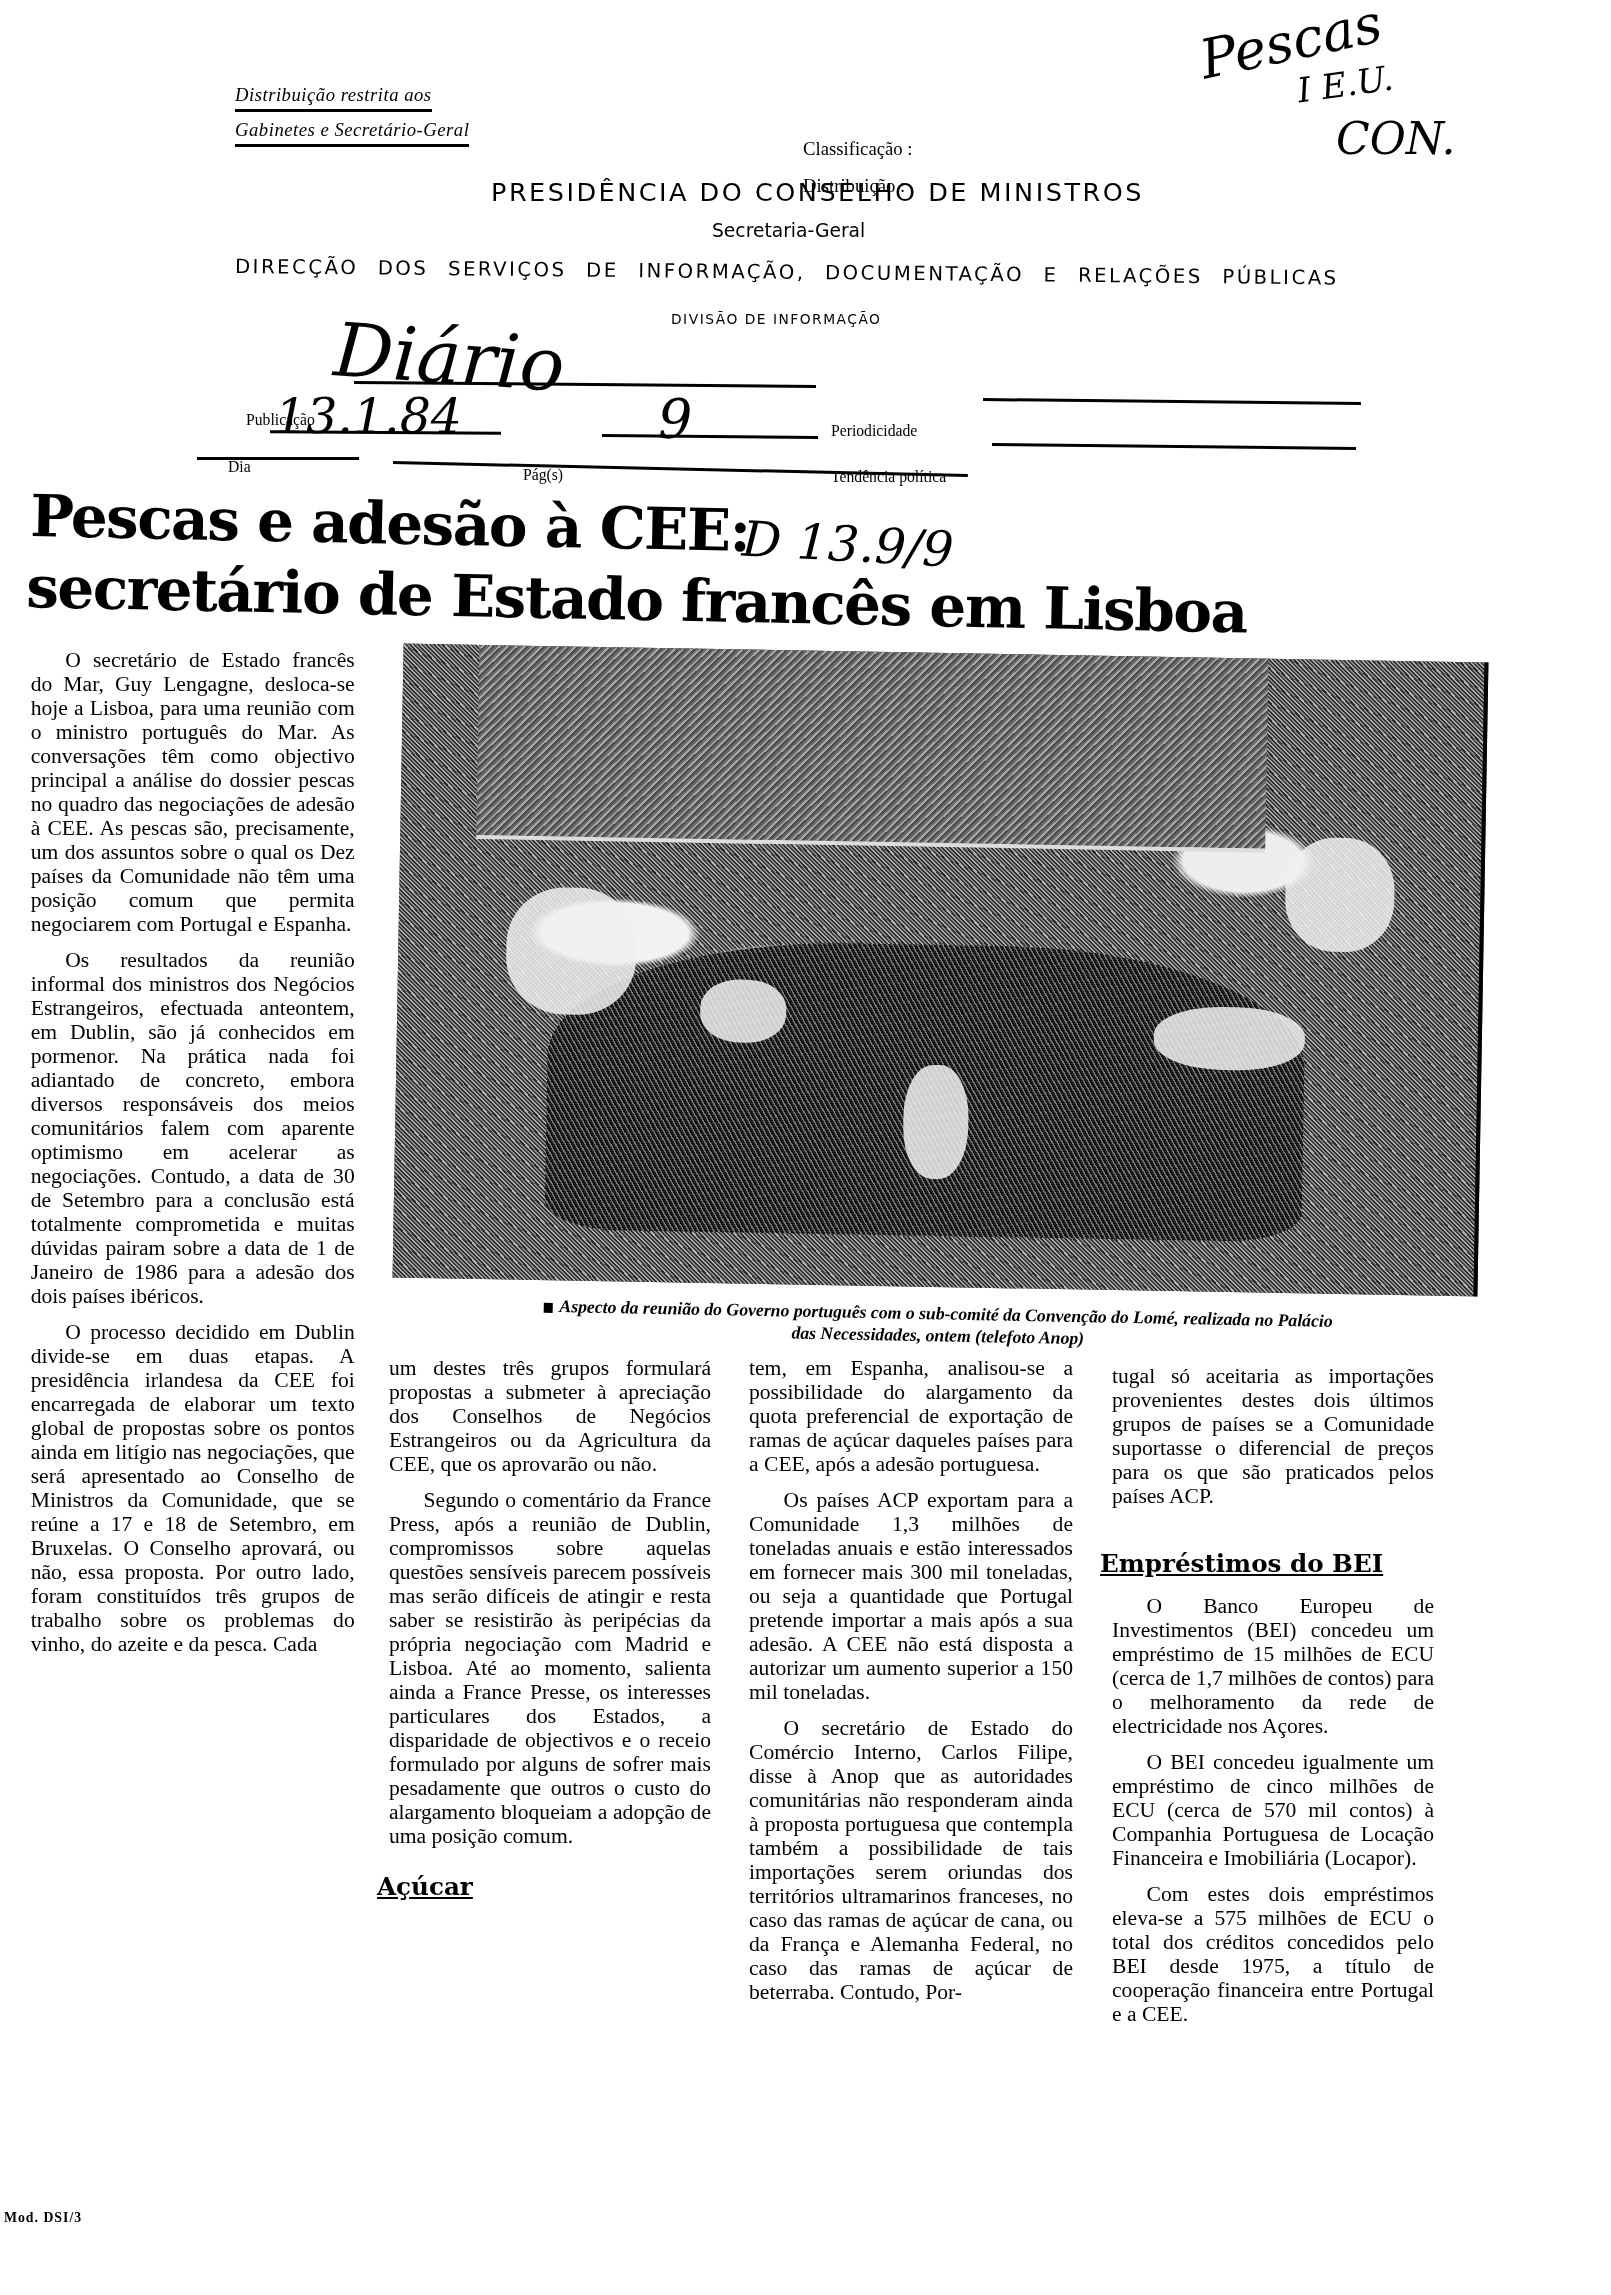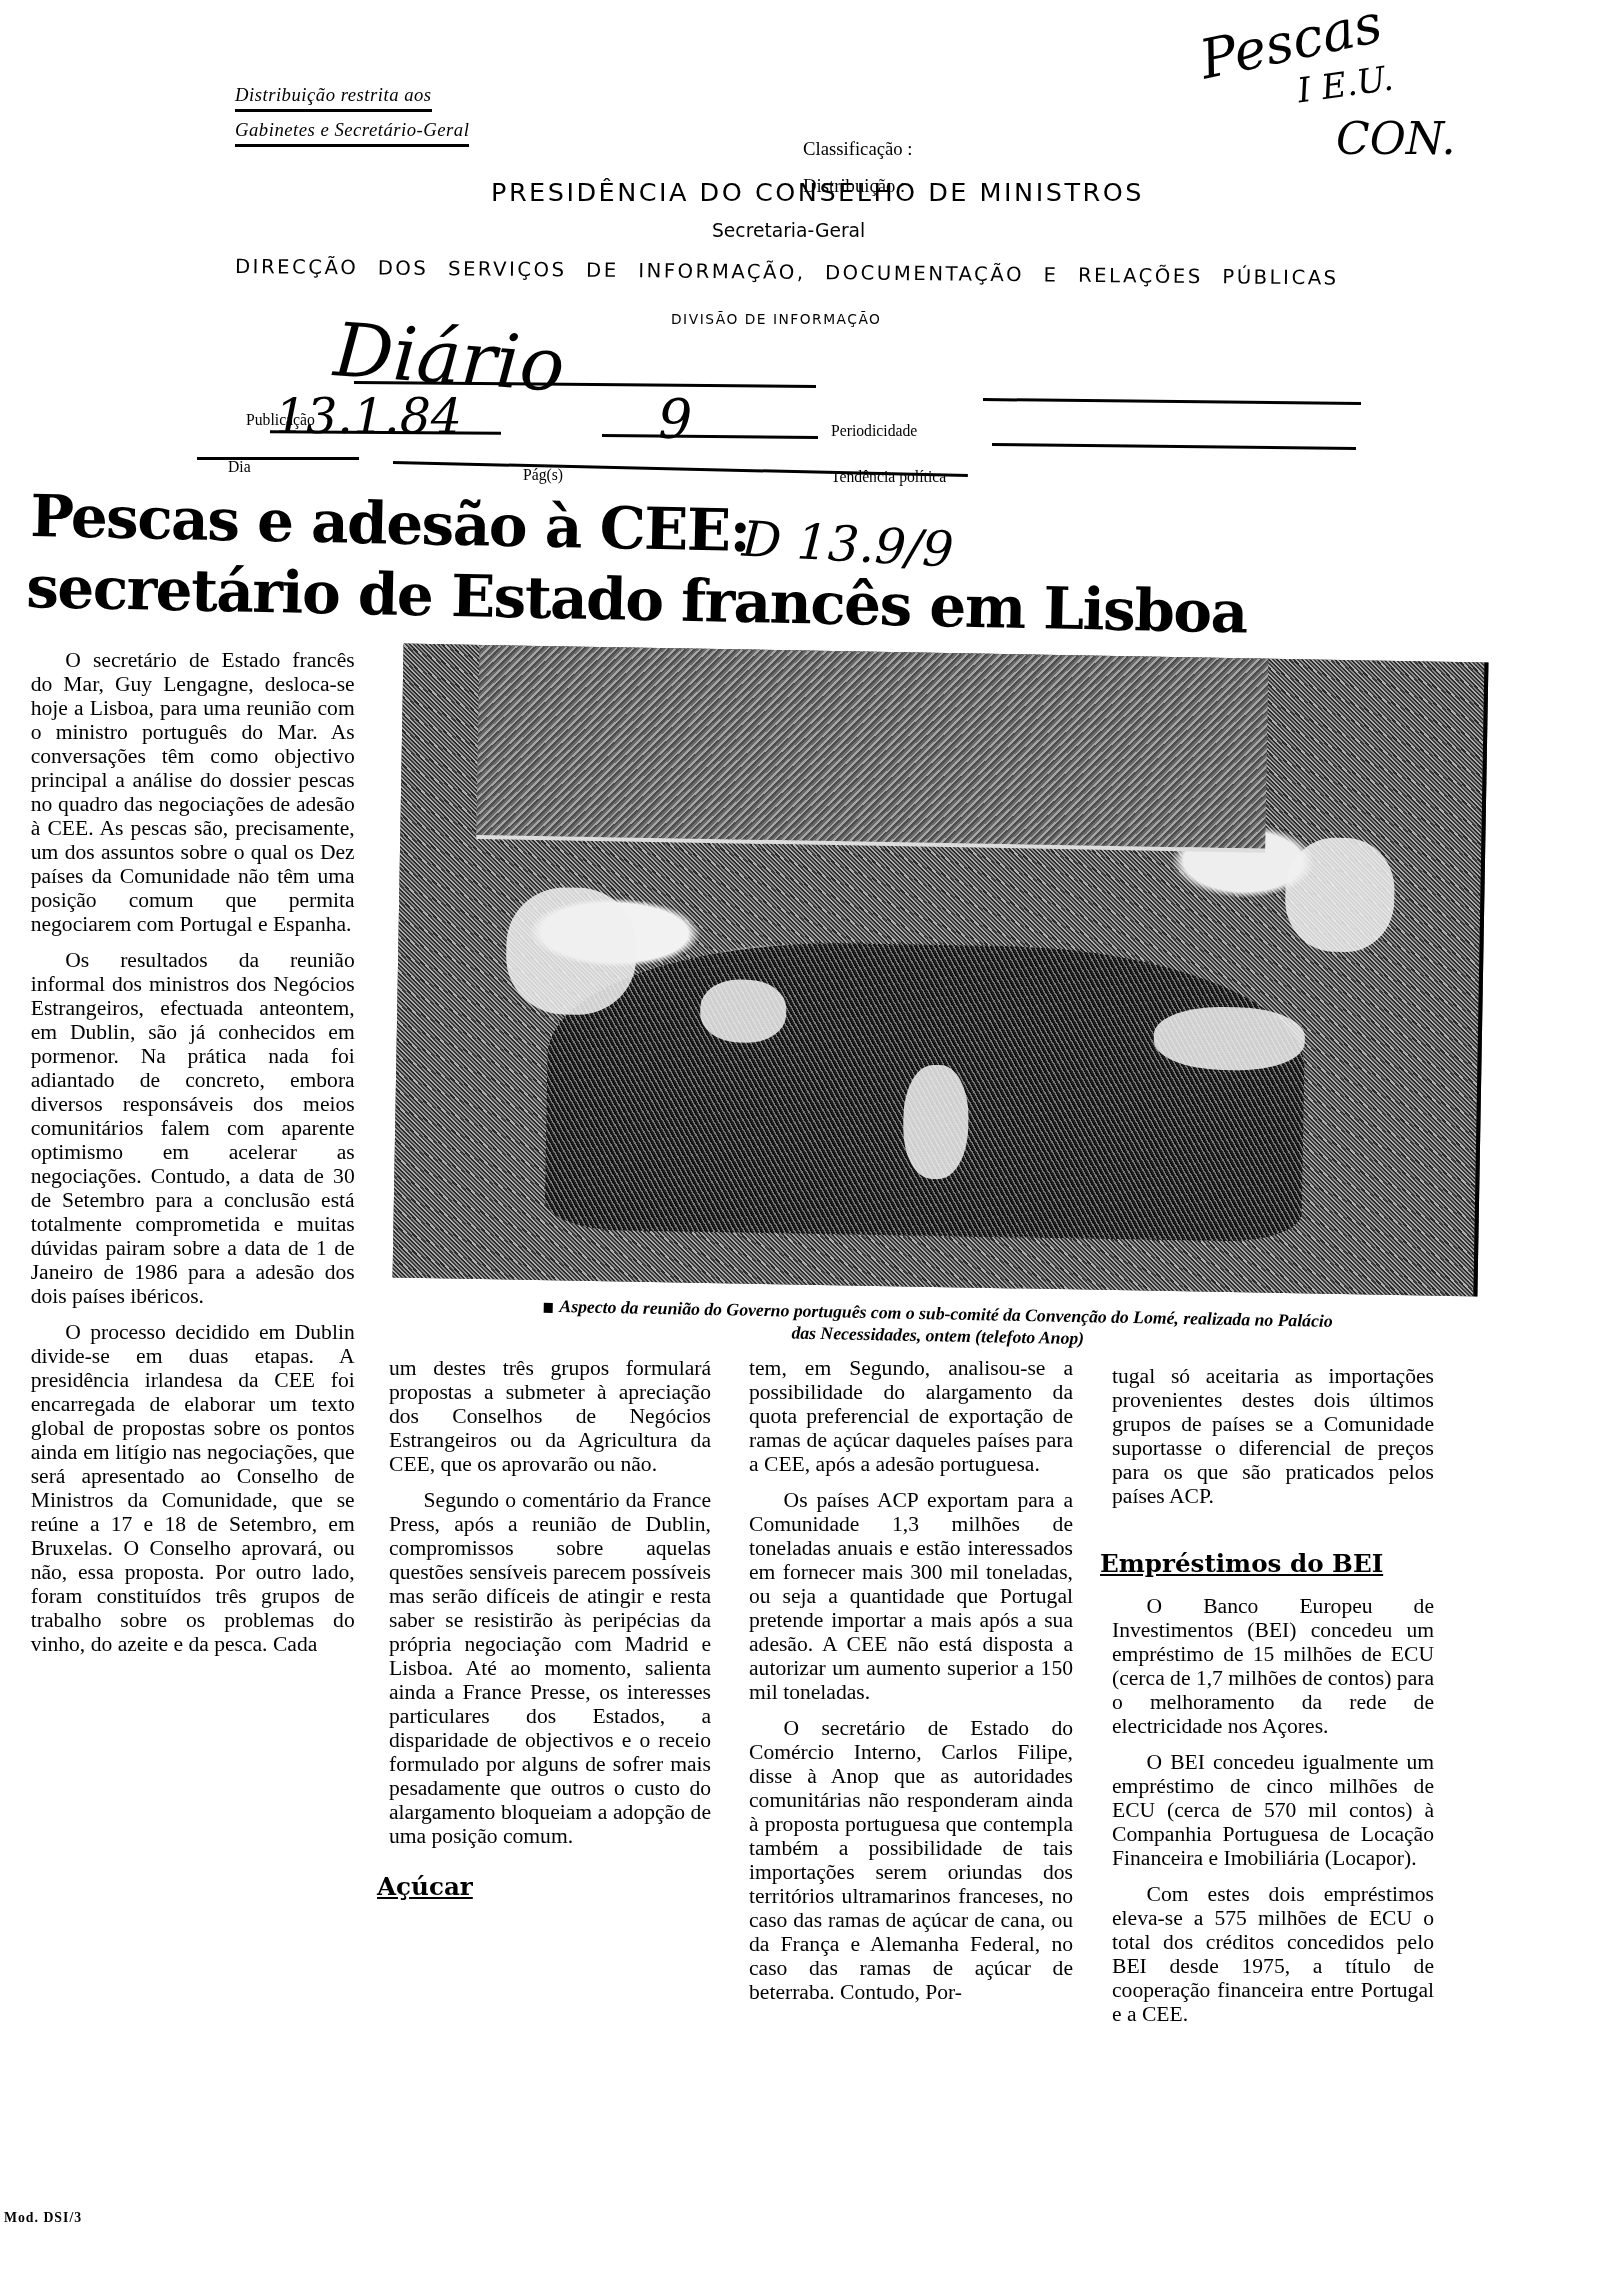--- a/index.html
+++ b/index.html
@@ -104,21 +104,21 @@
   <p>O processo decidido em Dublin divide-se em duas etapas. A presidência irlandesa da CEE foi encarregada de elaborar um texto global de propostas sobre os pontos ainda em litígio nas negociações, que será apresentado ao Conselho de Ministros da Comunidade, que se reúne a 17 e 18 de Setembro, em Bruxelas. O Conselho aprovará, ou não, essa proposta. Por outro lado, foram constituídos três grupos de trabalho sobre os problemas do vinho, do azeite e da pesca. Cada</p>
 </div>
 
 <div class="abs col" style="left:377px;top:1344px;width:346px;">
   <p class="noindent">um destes três grupos formulará propostas a submeter à apreciação dos Conselhos de Negócios Estrangeiros ou da Agricultura da CEE, que os aprovarão ou não.</p>
   <p>Segundo o comentário da France Press, após a reunião de Dublin, compromissos sobre aquelas questões sensíveis parecem possíveis mas serão difíceis de atingir e resta saber se resistirão às peripécias da própria negociação com Madrid e Lisboa. Até ao momento, salienta ainda a France Presse, os interesses particulares dos Estados, a disparidade de objectivos e o receio formulado por alguns de sofrer mais pesadamente que outros o custo do alargamento bloqueiam a adopção de uma posição comum.</p>
   <div class="subhead">Açúcar</div>
 </div>
 
 <div class="abs col" style="left:737px;top:1344px;width:348px;">
-  <p class="noindent">tem, em Segundo, analisou-se a possibilidade do alargamento da quota preferencial de exportação de ramas de açúcar daqueles países para a CEE, após a adesão portuguesa.</p>
+  <p class="noindent">tem, em Espanha, analisou-se a possibilidade do alargamento da quota preferencial de exportação de ramas de açúcar daqueles países para a CEE, após a adesão portuguesa.</p>
   <p>Os países ACP exportam para a Comunidade 1,3 milhões de toneladas anuais e estão interessados em fornecer mais 300 mil toneladas, ou seja a quantidade que Portugal pretende importar a mais após a sua adesão. A CEE não está disposta a autorizar um aumento superior a 150 mil toneladas.</p>
   <p>O secretário de Estado do Comércio Interno, Carlos Filipe, disse à Anop que as autoridades comunitárias não responderam ainda à proposta portuguesa que contempla também a possibilidade de tais importações serem oriundas dos territórios ultramarinos franceses, no caso das ramas de açúcar de cana, ou da França e Alemanha Federal, no caso das ramas de açúcar de beterraba. Contudo, Por-</p>
 </div>
 
 <div class="abs col" style="left:1100px;top:1352px;width:346px;">
   <p class="noindent">tugal só aceitaria as importações provenientes destes dois últimos grupos de países se a Comunidade suportasse o diferencial de preços para os que são praticados pelos países ACP.</p>
   <div class="subhead" style="margin-top:44px;">Empréstimos do BEI</div>
   <p>O Banco Europeu de Investimentos (BEI) concedeu um empréstimo de 15 milhões de ECU (cerca de 1,7 milhões de contos) para o melhoramento da rede de electricidade nos Açores.</p>
   <p>O BEI concedeu igualmente um empréstimo de cinco milhões de ECU (cerca de 570 mil contos) à Companhia Portuguesa de Locação Financeira e Imobiliária (Locapor).</p>
   <p>Com estes dois empréstimos eleva-se a 575 milhões de ECU o total dos créditos concedidos pelo BEI desde 1975, a título de cooperação financeira entre Portugal e a CEE.</p>

